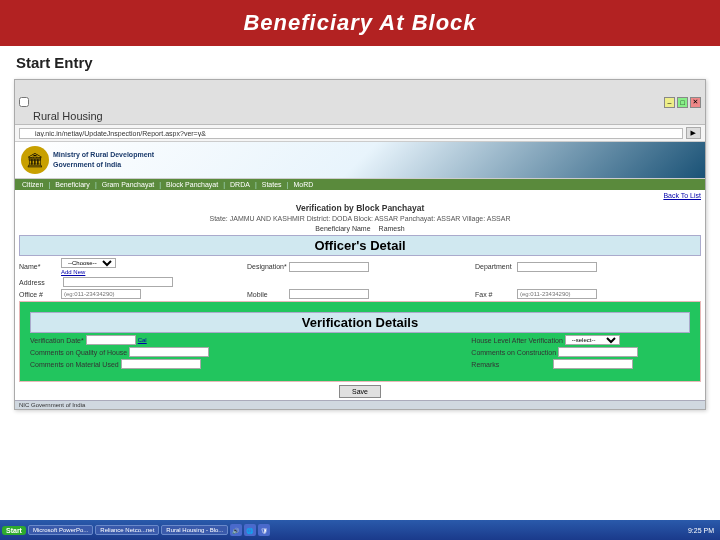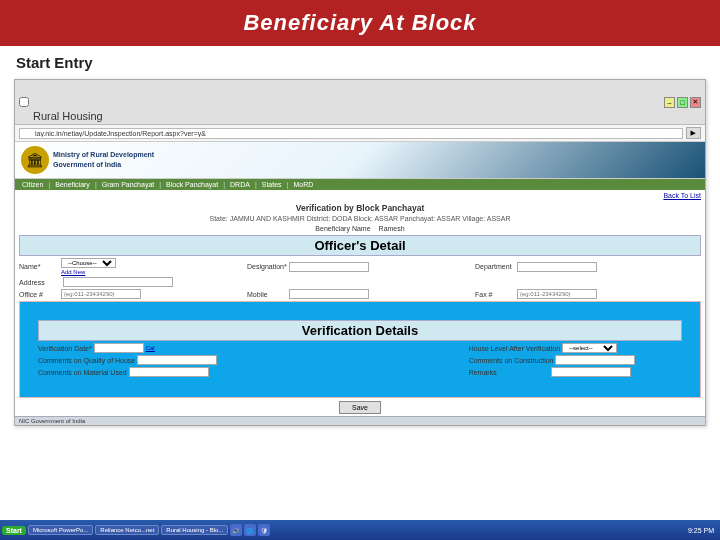--- a/index.html
+++ b/index.html
@@ -229,22 +229,22 @@
     }
     .add-new-link {
       font-size: 6px;
       color: #00a;
       text-decoration: underline;
       cursor: pointer;
     }
 
     
     .verification-section {
-      background: #0ea5e9;
-      padding: 18px;
+      background: #22c55e;
+      padding: 10px;
       border: 1px solid #e8b8b8;
       margin-top: 2px;
     }
 
     
     .taskbar {
       position: absolute;
       bottom: 0;
       left: 0;
       right: 0;

